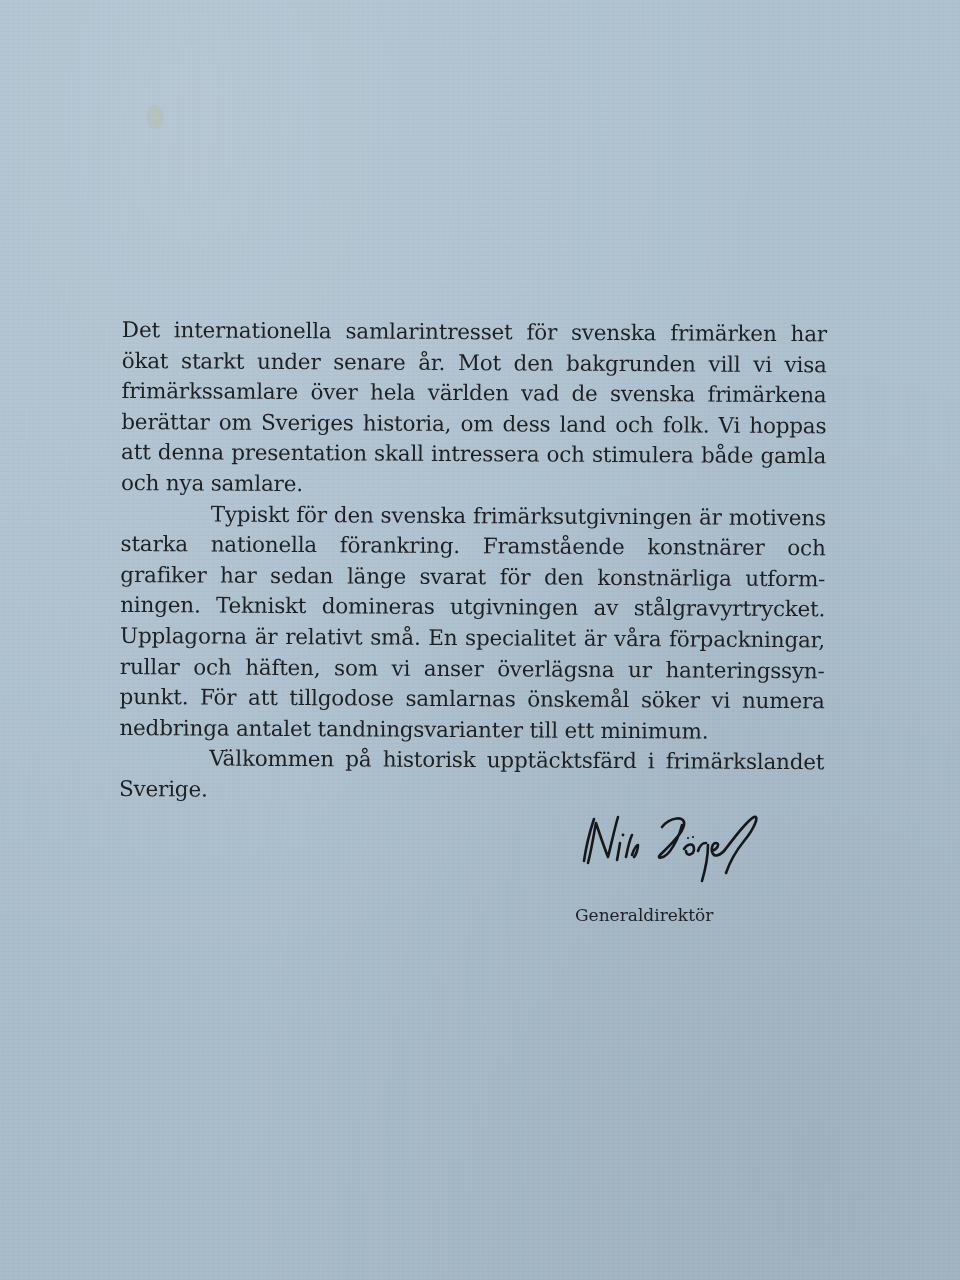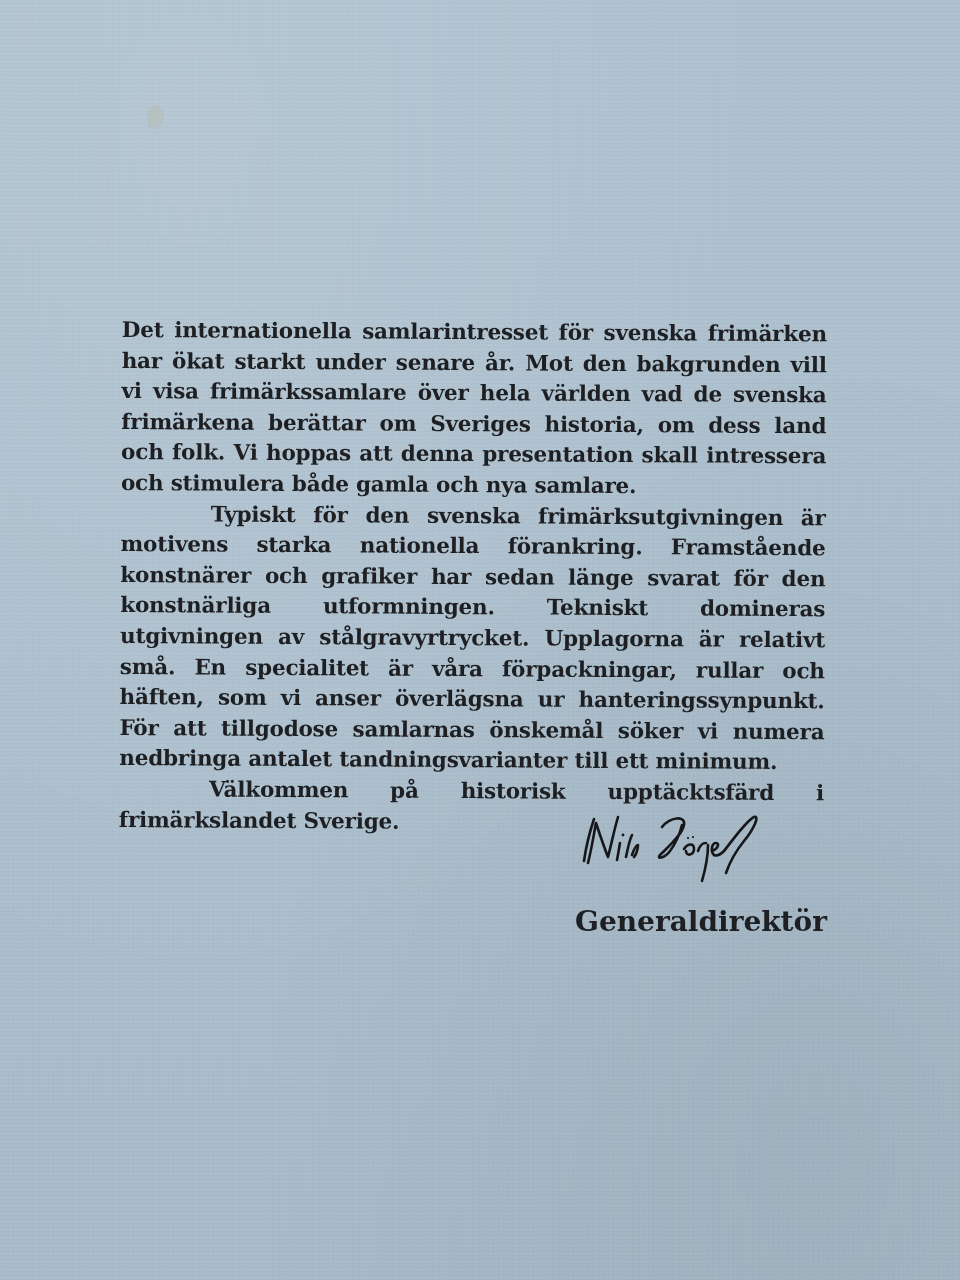--- a/index.html
+++ b/index.html
@@ -14,21 +14,20 @@
       position: relative;
       font-family: "DejaVu Serif", "Liberation Serif", serif;
     }
     .page {
       position: absolute;
       inset: 0;
       background:
         radial-gradient(ellipse at 20% 10%, rgba(255,255,255,0.10), transparent 55%),
         radial-gradient(ellipse at 85% 90%, rgba(0,0,0,0.06), transparent 50%),
         linear-gradient(180deg, #aec1cf 0%, #adc0ce 40%, #a8bbc9 100%);
-      font-weight: bold;
     }
     .page::before {
       content: "";
       position: absolute;
       inset: 0;
       background-image:
         repeating-linear-gradient(90deg, rgba(255,255,255,0.025) 0 2px, transparent 2px 5px),
         repeating-linear-gradient(0deg, rgba(0,0,0,0.02) 0 1px, transparent 1px 4px);
       pointer-events: none;
     }
@@ -80,21 +79,21 @@
       position: absolute;
       left: 0;
       top: 0;
       font-size: 1px;
       color: transparent;
     }
     .title {
       position: absolute;
       left: 15px;
       top: 100px;
-      font-size: 28px;
+      font-size: 17px;
       color: #1d1f22;
       white-space: nowrap;
     }
   </style>
 </head>
 <body>
 
 <div class="page">
   <div class="stain"></div>
 

